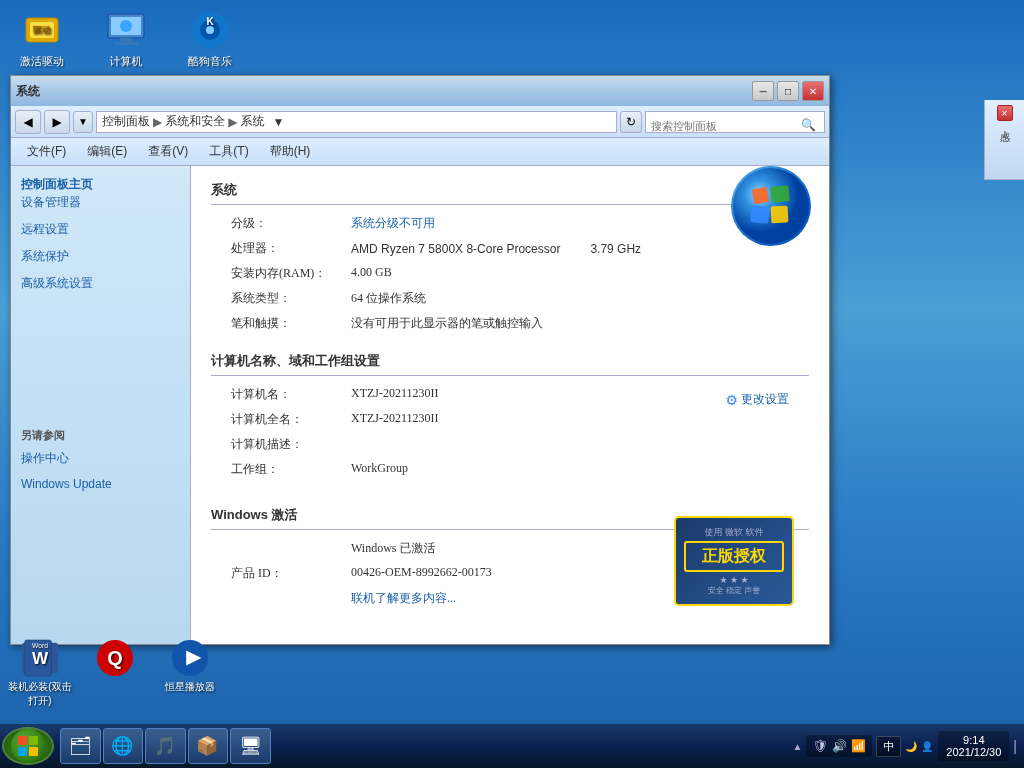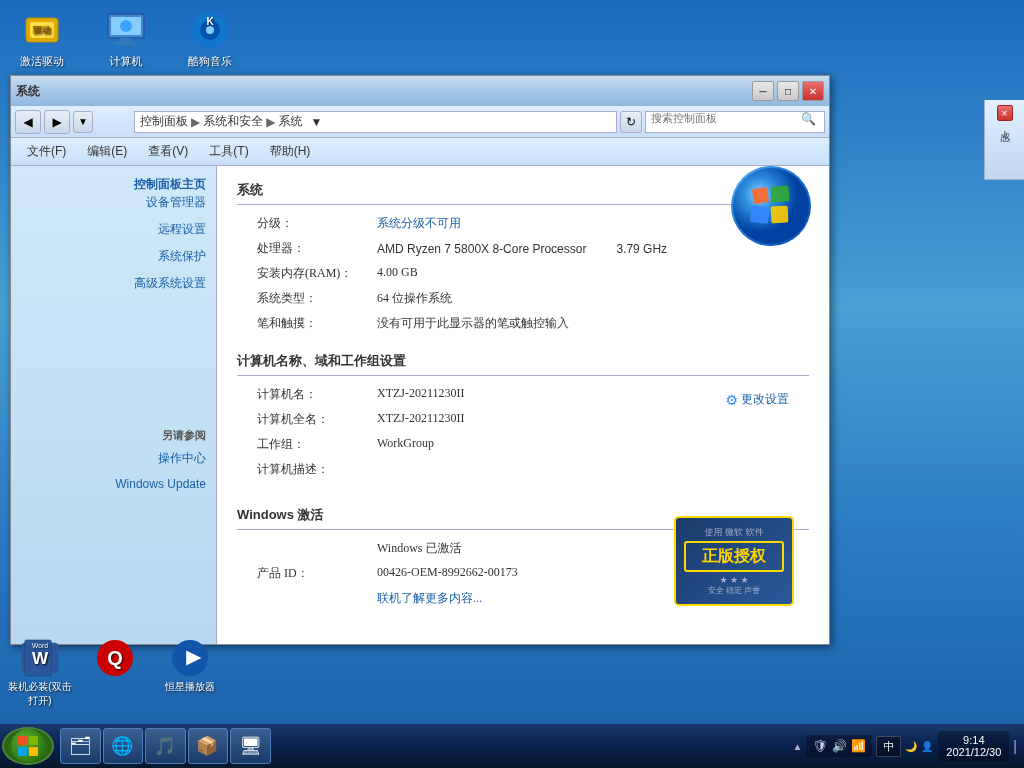--- a/index.html
+++ b/index.html
@@ -153,39 +153,38 @@
     .address-path {
       flex: 1;
       height: 22px;
       background: white;
       border: 1px solid #aac;
       display: flex;
       align-items: center;
       padding: 0 5px;
       font-size: 12px;
       color: #333;
-      margin-left: 38px;
     }
 
     .address-breadcrumb {
       display: flex;
       align-items: center;
       gap: 3px;
     }
 
     .breadcrumb-sep { color: #666; }
     .breadcrumb-item { color: #333; }
 
     .search-bar {
       width: 180px;
       height: 22px;
       background: white;
       border: 1px solid #aac;
       display: flex;
-      align-items: flex-start;
+      align-items: flex-end;
       padding: 0 5px;
     }
 
     .search-input {
       border: none;
       outline: none;
       font-size: 11px;
       color: #999;
       width: 150px;
       background: transparent;
@@ -212,27 +211,26 @@
 
     
     .content-area {
       display: flex;
       flex: 1;
       overflow: hidden;
     }
 
     
     .sidebar {
-      width: 206px;
+      width: 180px;
       background: linear-gradient(180deg, #d0e8f8 0%, #b8d8f0 100%);
       border-right: 1px solid #aac;
       padding: 10px;
       flex-shrink: 0;
       overflow-y: auto;
-      text-align: right;
     }
 
     .sidebar-title {
       font-size: 12px;
       color: #1a5fa8;
       font-weight: bold;
       margin-bottom: 12px;
       cursor: pointer;
     }
 
@@ -657,27 +655,27 @@
                 <span class="info-label">计算机名：</span>
                 <span class="info-value">XTZJ-20211230II</span>
               </div>
 
               <div class="info-row">
                 <span class="info-label">计算机全名：</span>
                 <span class="info-value">XTZJ-20211230II</span>
               </div>
 
               <div class="info-row">
+                <span class="info-label">计算机描述：</span>
+                <span class="info-value"></span>
+              </div>
+
+              <div class="info-row">
                 <span class="info-label">工作组：</span>
                 <span class="info-value">WorkGroup</span>
-              </div>
-
-              <div class="info-row">
-                <span class="info-label">计算机描述：</span>
-                <span class="info-value"></span>
               </div>
             </div>
 
             <div style="margin-right:20px;margin-top:5px;">
               <a class="change-settings-link">
                 <span style="color:#3388ff;font-size:14px;">⚙</span>
                 <span>更改设置</span>
               </a>
             </div>
           </div>

